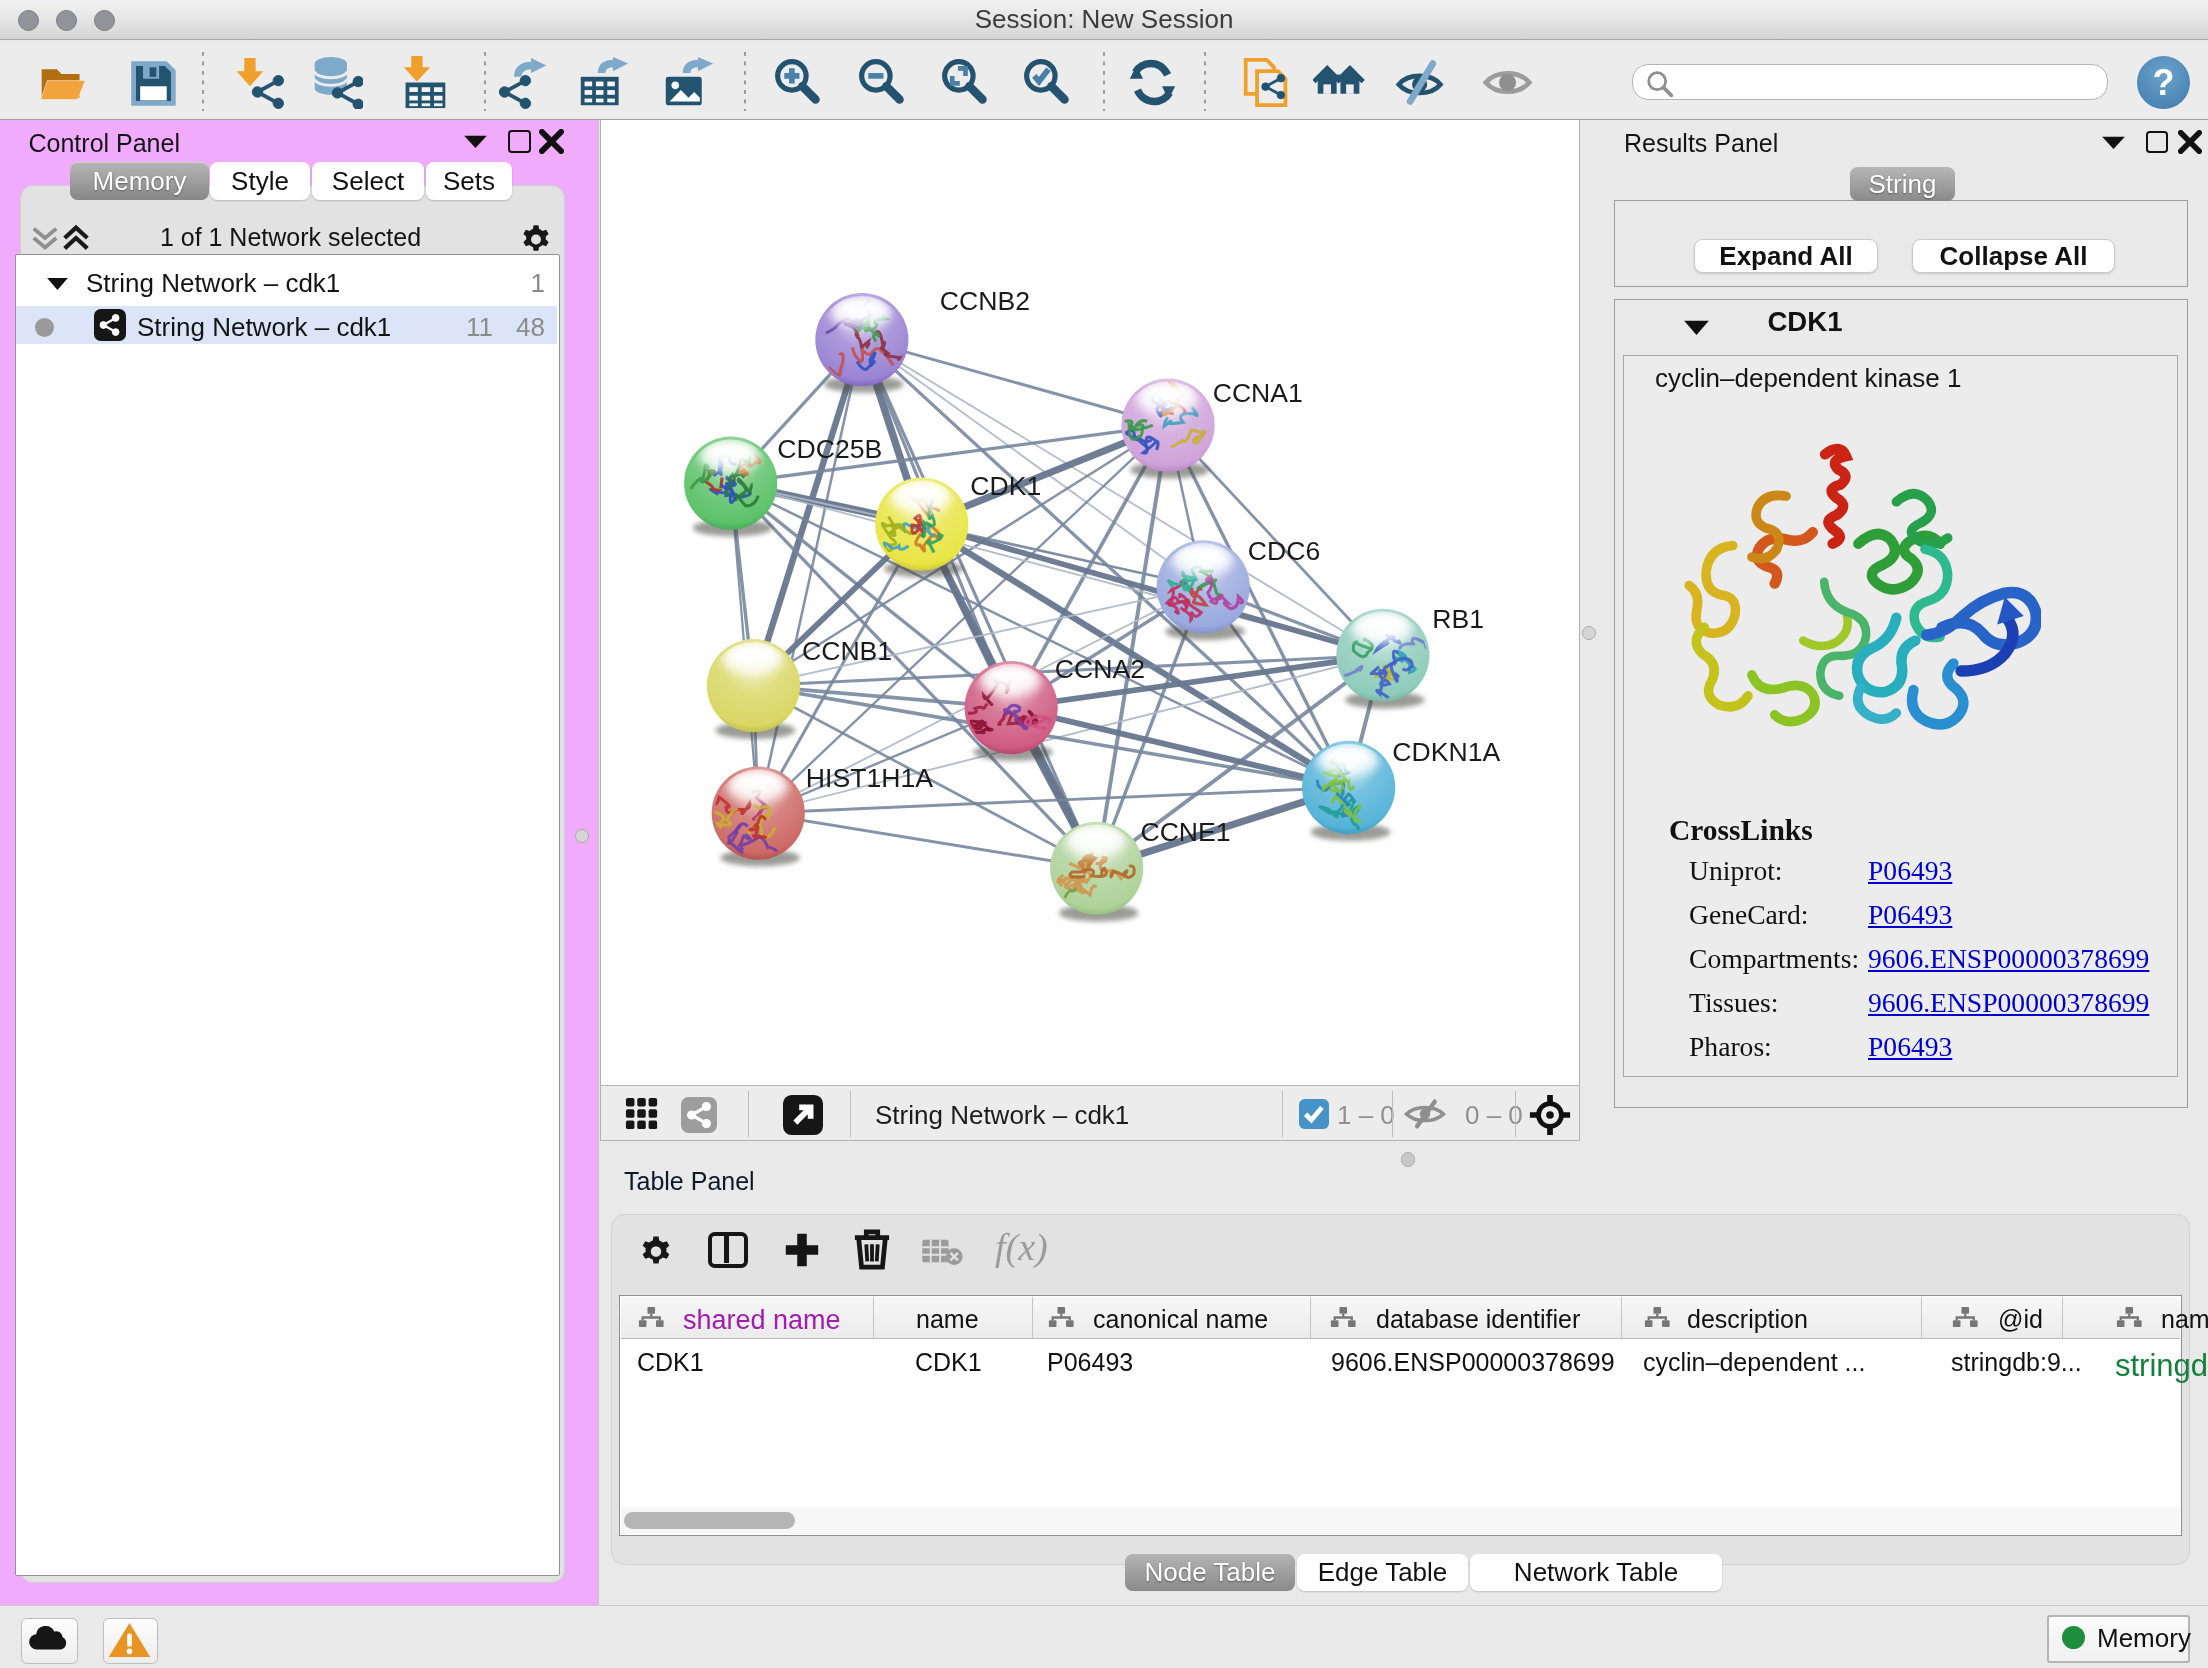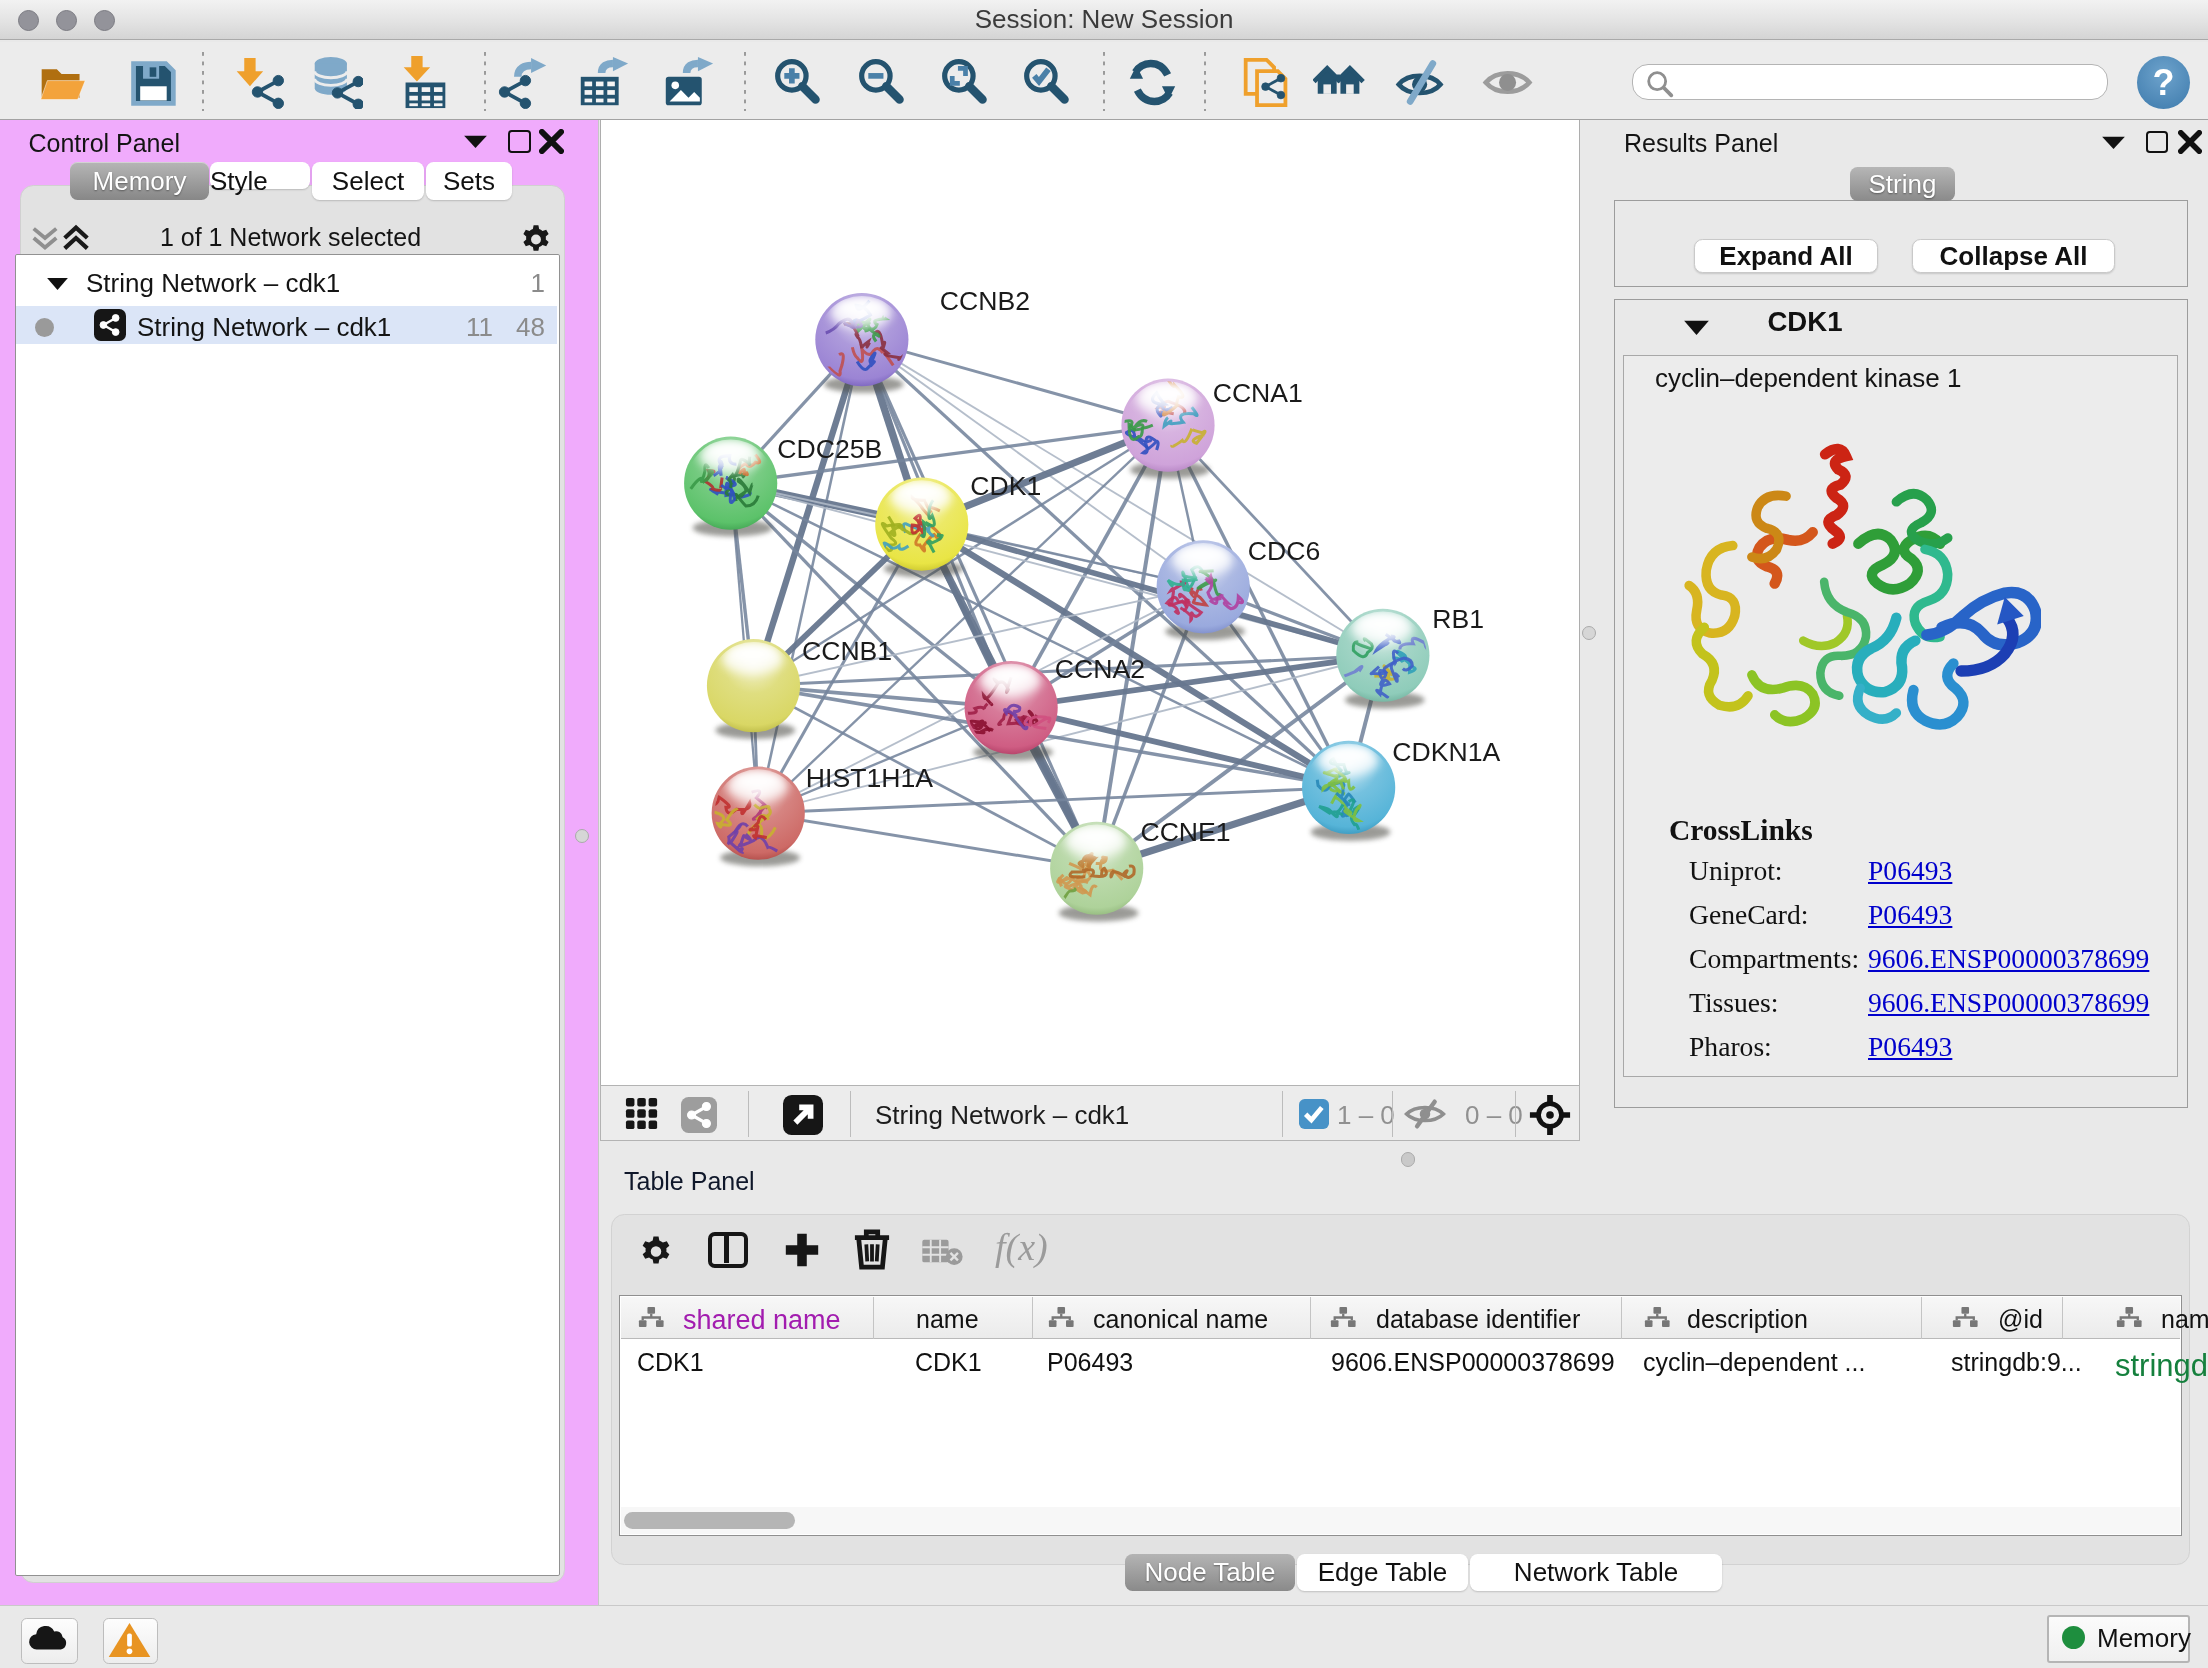--- a/index.html
+++ b/index.html
@@ -211,21 +211,21 @@
   <div style="position:absolute;left:28.5px;top:8.6px;font-size:25px;color:#141414;">Control Panel</div>
   <svg style="position:absolute;left:463px;top:13.3px" width="25" height="17" viewBox="0 0 26 18">
       <path d="M1 3 L25 3 L13 16 Z" fill="#111"></path>
     </svg>
   <div style="position:absolute;left:508px;top:9.5px;width:23px;height:23px;border:2.9px solid #111;border-radius:3.8px;"></div>
   <svg style="position:absolute;left:539px;top:8.6px" width="25" height="25" viewBox="0 0 26 26">
       <path d="M3 3 L23 23 M23 3 L3 23" stroke="#111" stroke-width="6" stroke-linecap="round"></path>
     </svg>
 
   <div style="position:absolute;left:70px;top:42px;width:139px;height:38px;border-radius:7.6px;background:linear-gradient(180deg,#b6b6b6,#878787);box-shadow:inset 0 1px 0 rgba(255,255,255,.4);color:#fff;font-size:26px;text-align:center;line-height:38px;text-shadow:0 1px 1.9px rgba(0,0,0,.4);z-index:3;">Memory</div>
-  <div style="position:absolute;left:210px;top:42px;width:100px;height:27px;border-radius:7.6px;background:#fff;color:#111;font-size:26px;line-height:38px;z-index:3;box-shadow:0 1px 1.9px rgba(0,0,0,.18);">Style</div>
+  <div style="position:absolute;left:210px;top:42px;width:100px;height:38px;border-radius:7.6px;background:#fff;color:#111;font-size:26px;text-align:center;line-height:38px;z-index:3;box-shadow:0 1px 1.9px rgba(0,0,0,.18);">Style</div>
   <div style="position:absolute;left:312px;top:42px;width:112px;height:38px;border-radius:7.6px;background:#fff;color:#111;font-size:26px;text-align:center;line-height:38px;z-index:3;box-shadow:0 1px 1.9px rgba(0,0,0,.18);">Select</div>
   <div style="position:absolute;left:426px;top:42px;width:86px;height:38px;border-radius:7.6px;background:#fff;color:#111;font-size:26px;text-align:center;line-height:38px;z-index:3;box-shadow:0 1px 1.9px rgba(0,0,0,.18);">Sets</div>
 
   <div style="position:absolute;left:20px;top:65px;width:545px;height:1398px;background:#e2e2e2;border-radius:13.3px;border:1px solid #d0d0d0;"></div>
 
   <svg style="position:absolute;left:28.5px;top:103px" width="32" height="32" viewBox="0 0 34 34">
       <g stroke="#8f8f8f" stroke-width="4" fill="none">
         <path d="M5 6 L17 16 L29 6"></path>
         <path d="M5 16 L17 26 L29 16"></path>
       </g>

